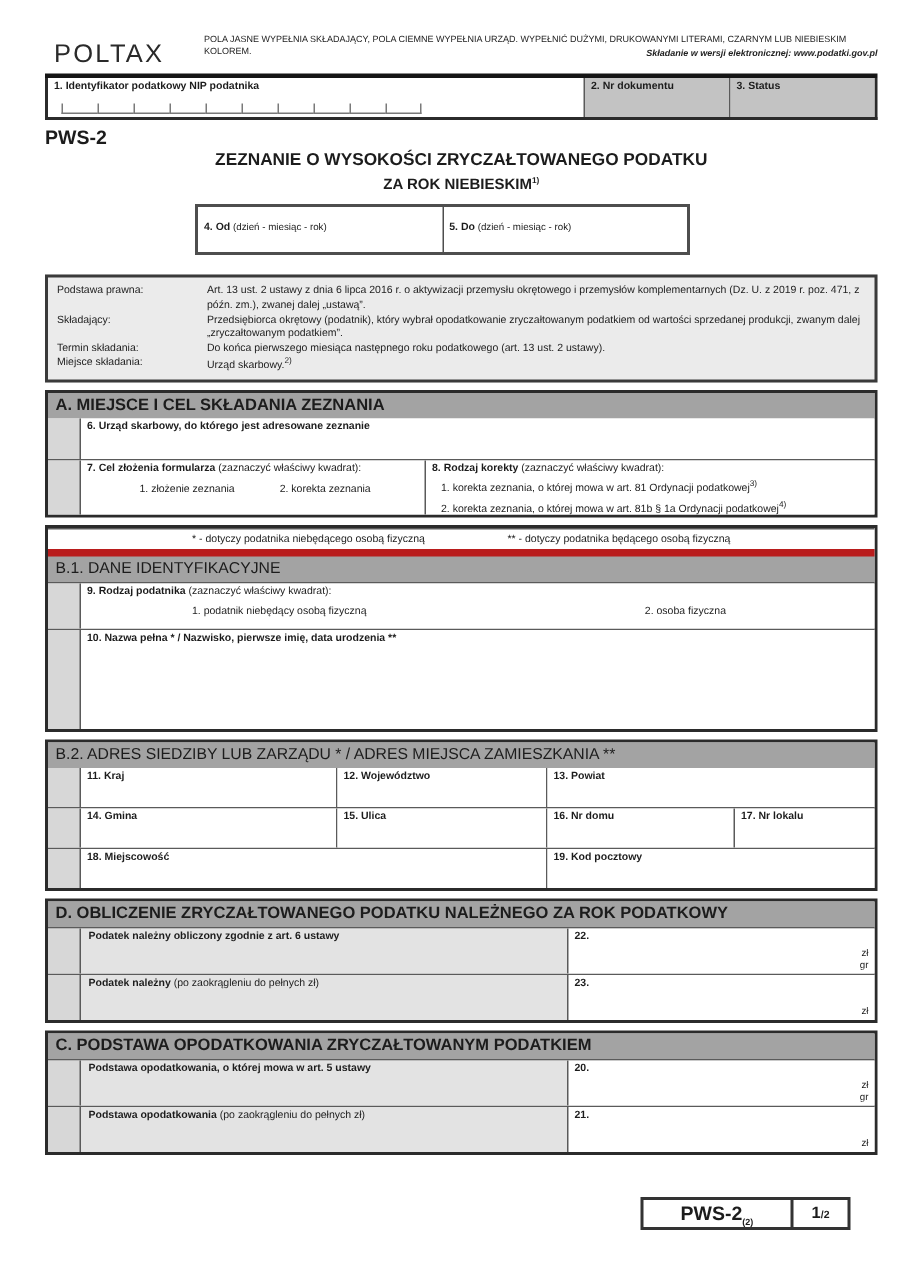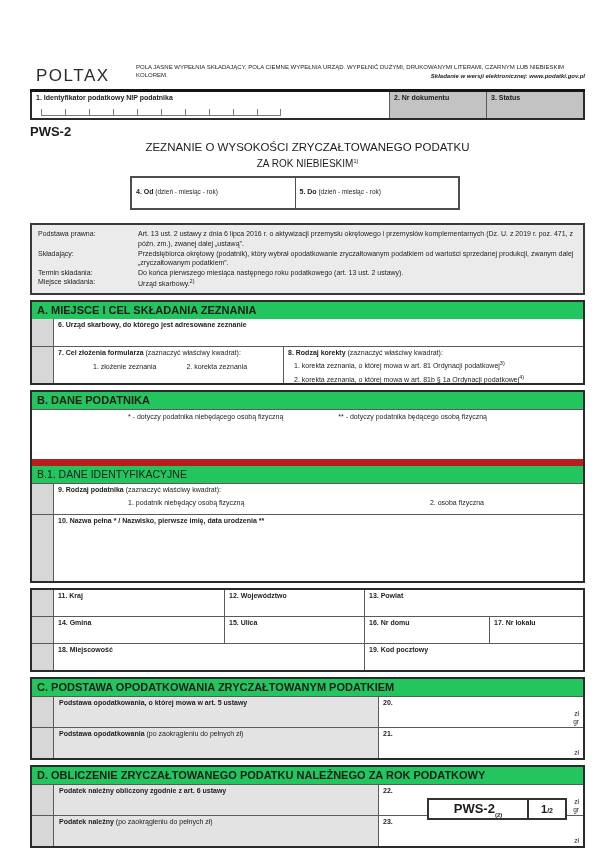--- a/index.html
+++ b/index.html
@@ -8,59 +8,59 @@
     position: relative;
     width: 600px; height: 849px;
     background: #fff;
     color: #1c1c1c;
     font-family: "Liberation Sans", sans-serif;
     overflow: hidden;
   }
   .content { position: absolute; left: 30px; top: 20px; width: 555px; }
 
   
-  .masthead { display: flex; align-items: flex-start; border-bottom: 3px solid #151515; padding-bottom: 3px; margin-top: 40px; }
+  .masthead { display: flex; align-items: flex-start; border-bottom: 3px solid #151515; padding-bottom: 3px; }
   .brand { width: 106px; font-size: 17px; letter-spacing: 1.5px; color: #2a2a2a; padding: 6px 0 0 6px; }
   .instructions { position: relative; flex: 1; font-size: 6px; line-height: 7.5px; color: #222; padding-top: 4px; min-height: 20px; }
   .efiling { position: absolute; right: 0; bottom: 0; font-weight: bold; font-style: italic; font-size: 6px; }
 
   
   .id-row { display: flex; border: 2px solid #2b2b2b; border-top: none; height: 28px; }
   .id-row .cellbox { padding: 2px 4px; position: relative; }
   .f1 { flex: 1; border-right: 1px solid #5a5a5a; background: #fff; }
   .f2 { width: 97px; border-right: 1px solid #5a5a5a; background: #c3c3c3; }
   .f3 { width: 96px; background: #c3c3c3; }
   .flabel { font-size: 7px; font-weight: bold; color: #1c1c1c; }
   .flabel .norm { font-weight: normal; }
   .comb { display: flex; position: absolute; left: 9px; top: 17px; }
   .comb .ccell { width: 24px; height: 7px; border-left: 1px solid #7a7a7a; border-bottom: 1px solid #7a7a7a; }
   .comb .ccell:last-child { border-right: 1px solid #7a7a7a; }
 
   
   .form-code { font-weight: bold; font-size: 13px; margin: 4px 0 1px 0; }
-  .title { text-align: center; font-weight: normal; }
+  .title { text-align: center; font-weight: bold; }
   .title .l1, .title .l2 { font-size: 11.5px; line-height: 15px; }
   .title .l3 { font-size: 10px; margin-top: 3px; }
   sup { font-size: 5.5px; vertical-align: super; }
 
   
   .period-box { display: flex; width: 330px; margin: 7px 0 0 100px; border: 2px solid #4e4e4e; height: 34px; }
   .pcell { flex: 1; padding: 2px 4px; }
   .pcell.first { border-right: 1px solid #4e4e4e; }
   .pcell .sm { font-weight: normal; font-size: 6.5px; }
 
   
   .legal { margin-top: 13px; border: 2px solid #3a3a3a; background: #ebebeb; padding: 4px 6px; font-size: 7px; line-height: 9.6px; }
   .legal .lrow { display: flex; }
   .legal .lab { width: 100px; flex: none; }
   .legal .txt { flex: 1; }
 
   
   .section { border: 2px solid #2b2b2b; margin-top: 5px; }
-  .sec-header { background: #22c55e; font-weight: bold; font-size: 11px; padding: 2px 5px; line-height: 13px; }
+  .sec-header { background: #a3a3a3; font-weight: bold; font-size: 11px; padding: 2px 5px; line-height: 13px; }
   .sec-header.sub { font-weight: normal; font-size: 10.5px; }
   .frow { display: flex; border-top: 1px solid #5a5a5a; }
   .strip { width: 22px; flex: none; background: #d7d7d7; border-right: 1px solid #5a5a5a; }
   .fbox { position: relative; padding: 2px 4px; flex: 1; background: #fff; }
   .fbox.split { border-right: 1px solid #5a5a5a; }
   .h27 { height: 27px; } .h36 { height: 36px; } .h30 { height: 30px; } .h66 { height: 66px; } .h26 { height: 26px; }
   .opts { display: flex; font-size: 7px; margin-top: 7px; }
   .optitem { font-size: 7px; }
   .corr-opt { font-size: 7px; margin-top: 4px; padding-left: 6px; }
   .note-row { display: flex; justify-content: center; gap: 55px; font-size: 7px; padding: 3px 0; border-top: 1px solid #5a5a5a; background: #fff; }
@@ -202,26 +202,25 @@
             <span>1. korekta zeznania, o której mowa w art. 81 Ordynacji podatkowej</span><sup>3)</sup>
           </div>
           <div class="corr-opt">
             <span>2. korekta zeznania, o której mowa w art. 81b § 1a Ordynacji podatkowej</span><sup>4)</sup>
           </div>
         </div>
       </div>
     </div>
 
     <div class="section">
-      <div class="sec-header">B. DANE PODATNIKA</div>
       <div class="note-row">
         <span>* - dotyczy podatnika niebędącego osobą fizyczną</span>
         <span>** - dotyczy podatnika będącego osobą fizyczną</span>
       </div>
-      <div class="sec-header sub" style="border-top:7px solid #b91c1c;margin-top:36px;">B.1. DANE IDENTYFIKACYJNE</div>
+      <div class="sec-header sub" style="border-top:5px solid #b91c1c;">B.1. DANE IDENTYFIKACYJNE</div>
       <div class="frow">
         <div class="strip"></div>
         <div class="fbox h30">
           <div class="flabel">
             <span>9. Rodzaj podatnika</span><span class="norm"> (zaznaczyć właściwy kwadrat):</span>
           </div>
           <div class="opts9">
             <span class="o1">1. podatnik niebędący osobą fizyczną</span>
             <span class="o2">2. osoba fizyczna</span>
           </div>
@@ -229,20 +228,21 @@
       </div>
       <div class="frow">
         <div class="strip"></div>
         <div class="fbox h66">
           <div class="flabel">10. Nazwa pełna * / Nazwisko, pierwsze imię, data urodzenia **</div>
         </div>
       </div>
     </div>
 
     <div class="section">
+      <div class="sec-header sub">B.2. ADRES SIEDZIBY LUB ZARZĄDU * / ADRES MIEJSCA ZAMIESZKANIA **</div>
       <div class="frow" style="border-top:none;">
         <div class="strip"></div>
         <div class="acell aw171 h26">
           <div class="flabel">11. Kraj</div>
         </div>
         <div class="acell aw140 h26">
           <div class="flabel">12. Województwo</div>
         </div>
         <div class="acell agrow h26">
           <div class="flabel">13. Powiat</div>
@@ -263,20 +263,47 @@
           <div class="flabel">17. Nr lokalu</div>
         </div>
       </div>
       <div class="frow">
         <div class="strip"></div>
         <div class="acell aw311 h26">
           <div class="flabel">18. Miejscowość</div>
         </div>
         <div class="acell agrow h26">
           <div class="flabel">19. Kod pocztowy</div>
+        </div>
+      </div>
+    </div>
+
+    <div class="section">
+      <div class="sec-header" style="border-bottom:1px solid #5a5a5a;">D. OBLICZENIE ZRYCZAŁTOWANEGO PODATKU NALEŻNEGO ZA ROK PODATKOWY</div>
+      <div class="crow" style="border-top:none;">
+        <div class="strip"></div>
+        <div class="clabel h30">Podatek należny obliczony zgodnie z art. 6 ustawy</div>
+        <div class="cvalue h30">
+          <div class="cnum">22.</div>
+          <div class="units">
+            <div>zł</div>
+            <div>gr</div>
+          </div>
+        </div>
+      </div>
+      <div class="crow">
+        <div class="strip"></div>
+        <div class="clabel h30">
+          <span>Podatek należny</span><span class="norm"> (po zaokrągleniu do pełnych zł)</span>
+        </div>
+        <div class="cvalue h30">
+          <div class="cnum">23.</div>
+          <div class="units">
+            <div>zł</div>
+          </div>
         </div>
       </div>
     </div>
 
     <div class="section">
       <div class="sec-header" style="border-bottom:1px solid #5a5a5a;">C. PODSTAWA OPODATKOWANIA ZRYCZAŁTOWANYM PODATKIEM</div>
       <div class="crow" style="border-top:none;">
         <div class="strip"></div>
         <div class="clabel h30">Podstawa opodatkowania, o której mowa w art. 5 ustawy</div>
         <div class="cvalue h30">
@@ -294,47 +321,20 @@
         </div>
         <div class="cvalue h30">
           <div class="cnum">21.</div>
           <div class="units">
             <div>zł</div>
           </div>
         </div>
       </div>
     </div>
 
-    <div class="section">
-      <div class="sec-header" style="border-bottom:1px solid #5a5a5a;">D. OBLICZENIE ZRYCZAŁTOWANEGO PODATKU NALEŻNEGO ZA ROK PODATKOWY</div>
-      <div class="crow" style="border-top:none;">
-        <div class="strip"></div>
-        <div class="clabel h30">Podatek należny obliczony zgodnie z art. 6 ustawy</div>
-        <div class="cvalue h30">
-          <div class="cnum">22.</div>
-          <div class="units">
-            <div>zł</div>
-            <div>gr</div>
-          </div>
-        </div>
-      </div>
-      <div class="crow">
-        <div class="strip"></div>
-        <div class="clabel h30">
-          <span>Podatek należny</span><span class="norm"> (po zaokrągleniu do pełnych zł)</span>
-        </div>
-        <div class="cvalue h30">
-          <div class="cnum">23.</div>
-          <div class="units">
-            <div>zł</div>
-          </div>
-        </div>
-      </div>
-    </div>
-
   </div>
 
   <div class="footer">
     <div class="fcode">
       <span>PWS-2</span><span class="subref">(2)</span>
     </div>
     <div class="fpage">
       <span>1</span><span class="half">/2</span>
     </div>
   </div>

